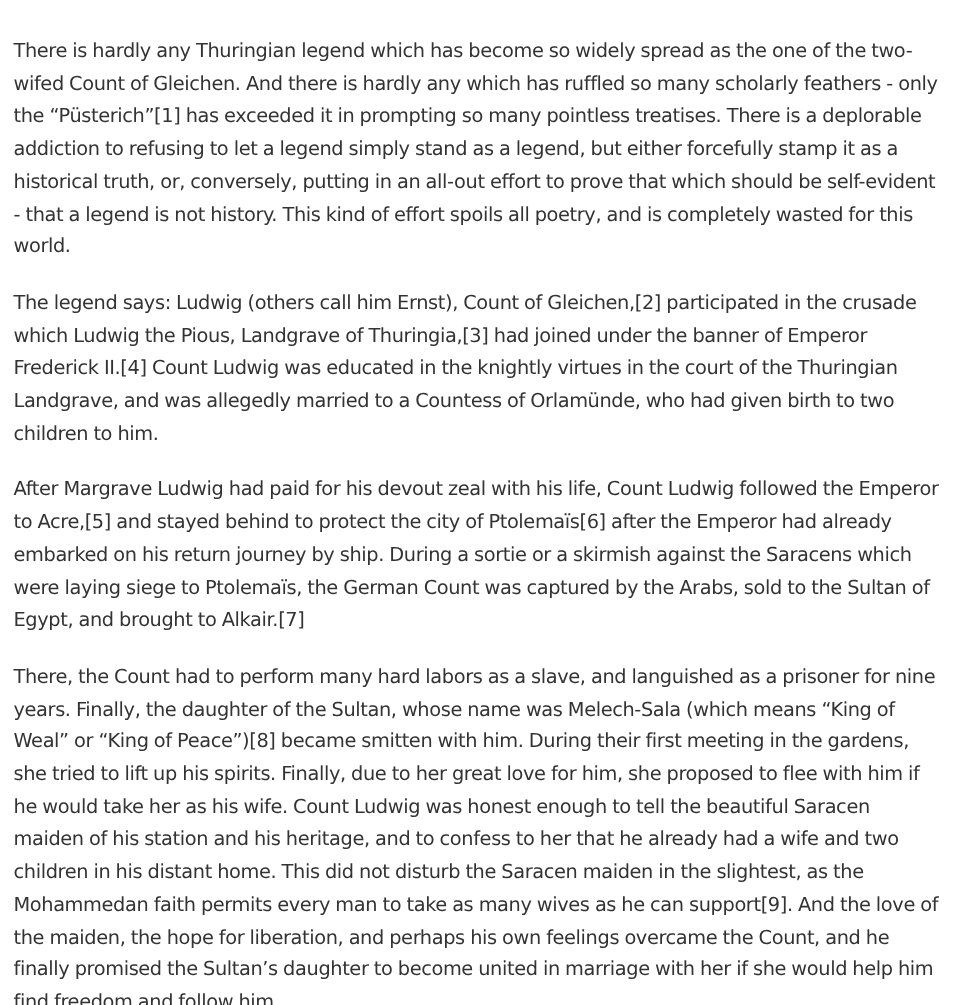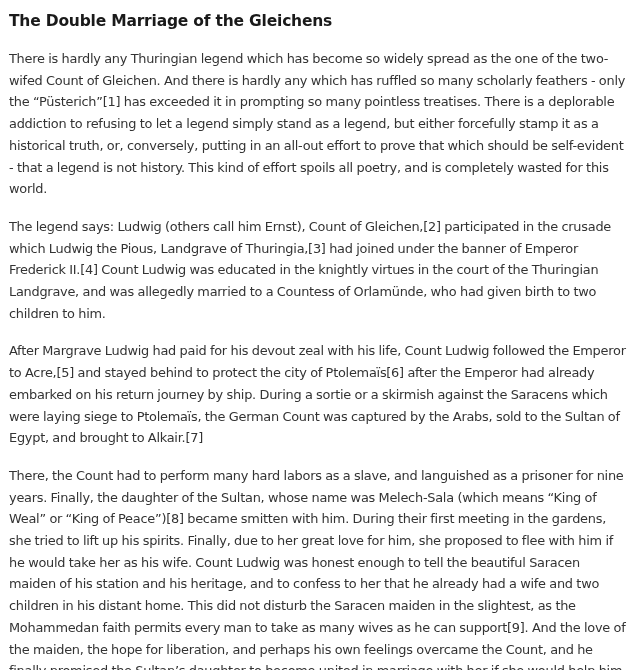--- a/index.html
+++ b/index.html
@@ -33,18 +33,17 @@
     line-height: 21.7px;
     margin: 16px 0 9px 0;
     letter-spacing: -0.25px;
     word-spacing: -0.3px;
   }
 </style>
 </head>
 <body>
 
 <div class="page">
-  <h1>The Double Marriage of the Gleichens</h1>
   <p>There is hardly any Thuringian legend which has become so widely spread as the one of the two-wifed Count of Gleichen. And there is hardly any which has ruffled so many scholarly feathers - only the “Püsterich”[1] has exceeded it in prompting so many pointless treatises. There is a deplorable addiction to refusing to let a legend simply stand as a legend, but either forcefully stamp it as a historical truth, or, conversely, putting in an all-out effort to prove that which should be self-evident - that a legend is not history. This kind of effort spoils all poetry, and is completely wasted for this world.</p>
   <p>The legend says: Ludwig (others call him Ernst), Count of Gleichen,[2] participated in the crusade which Ludwig the Pious, Landgrave of Thuringia,[3] had joined under the banner of Emperor Frederick II.[4] Count Ludwig was educated in the knightly virtues in the court of the Thuringian Landgrave, and was allegedly married to a Countess of Orlamünde, who had given birth to two children to him.</p>
   <p>After Margrave Ludwig had paid for his devout zeal with his life, Count Ludwig followed the Emperor to Acre,[5] and stayed behind to protect the city of Ptolemaïs[6] after the Emperor had already embarked on his return journey by ship. During a sortie or a skirmish against the Saracens which were laying siege to Ptolemaïs, the German Count was captured by the Arabs, sold to the Sultan of Egypt, and brought to Alkair.[7]</p>
   <p>There, the Count had to perform many hard labors as a slave, and languished as a prisoner for nine years. Finally, the daughter of the Sultan, whose name was Melech-Sala (which means “King of Weal” or “King of Peace”)[8] became smitten with him. During their first meeting in the gardens, she tried to lift up his spirits. Finally, due to her great love for him, she proposed to flee with him if he would take her as his wife. Count Ludwig was honest enough to tell the beautiful Saracen maiden of his station and his heritage, and to confess to her that he already had a wife and two children in his distant home. This did not disturb the Saracen maiden in the slightest, as the Mohammedan faith permits every man to take as many wives as he can support[9]. And the love of the maiden, the hope for liberation, and perhaps his own feelings overcame the Count, and he finally promised the Sultan’s daughter to become united in marriage with her if she would help him find freedom and follow him.</p>
 </div>
 
 </body></html>

